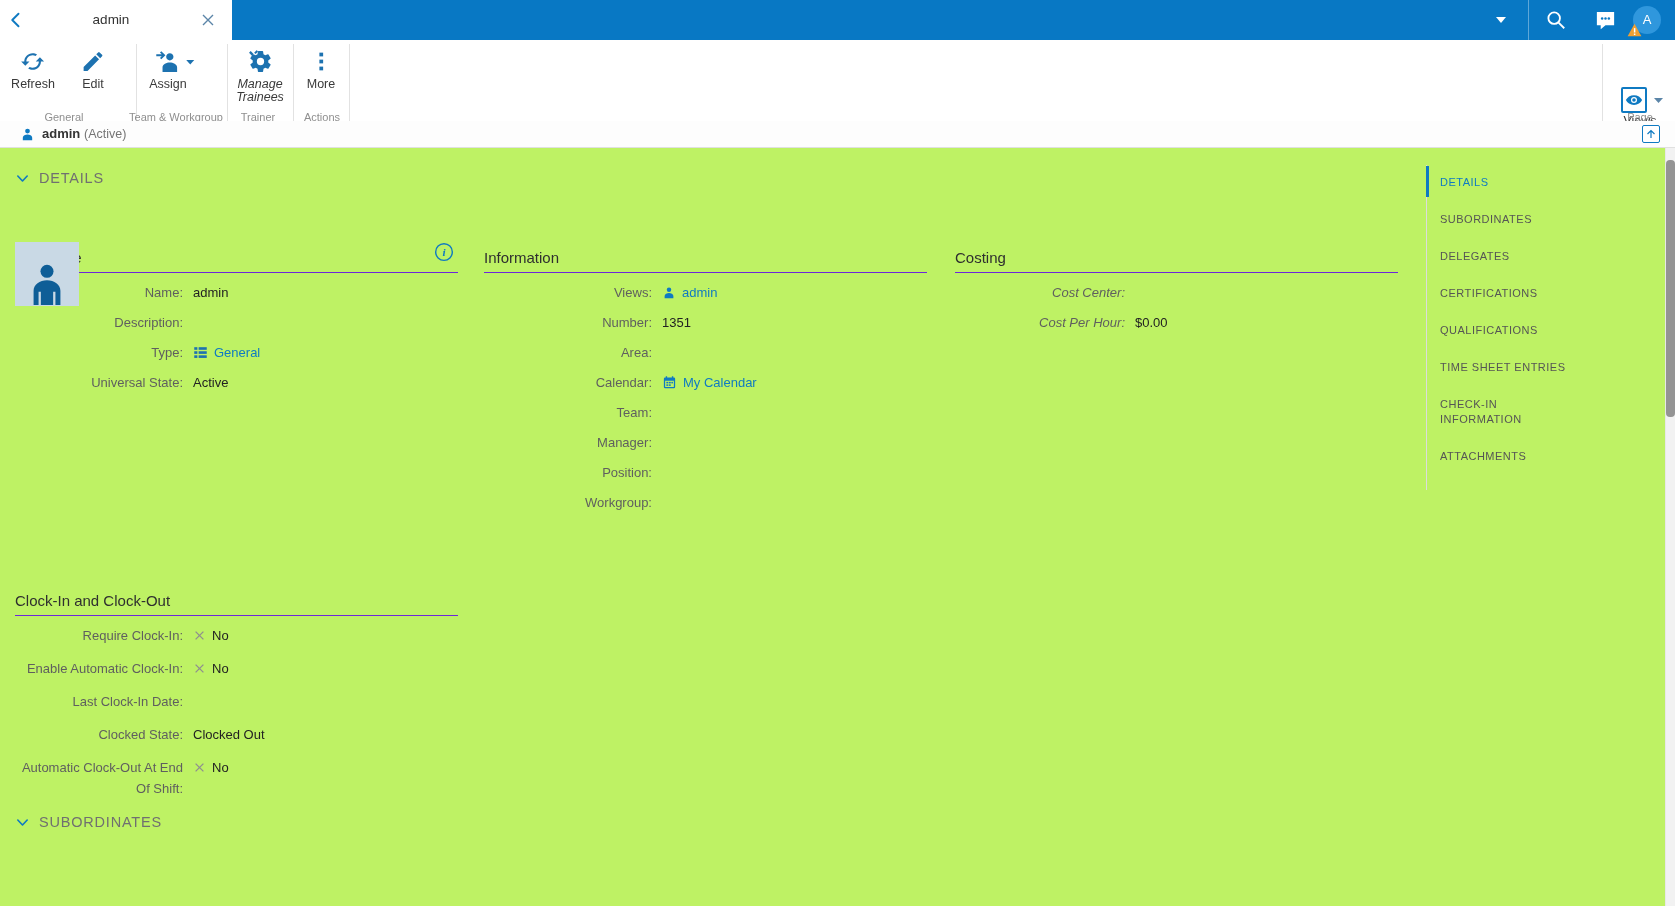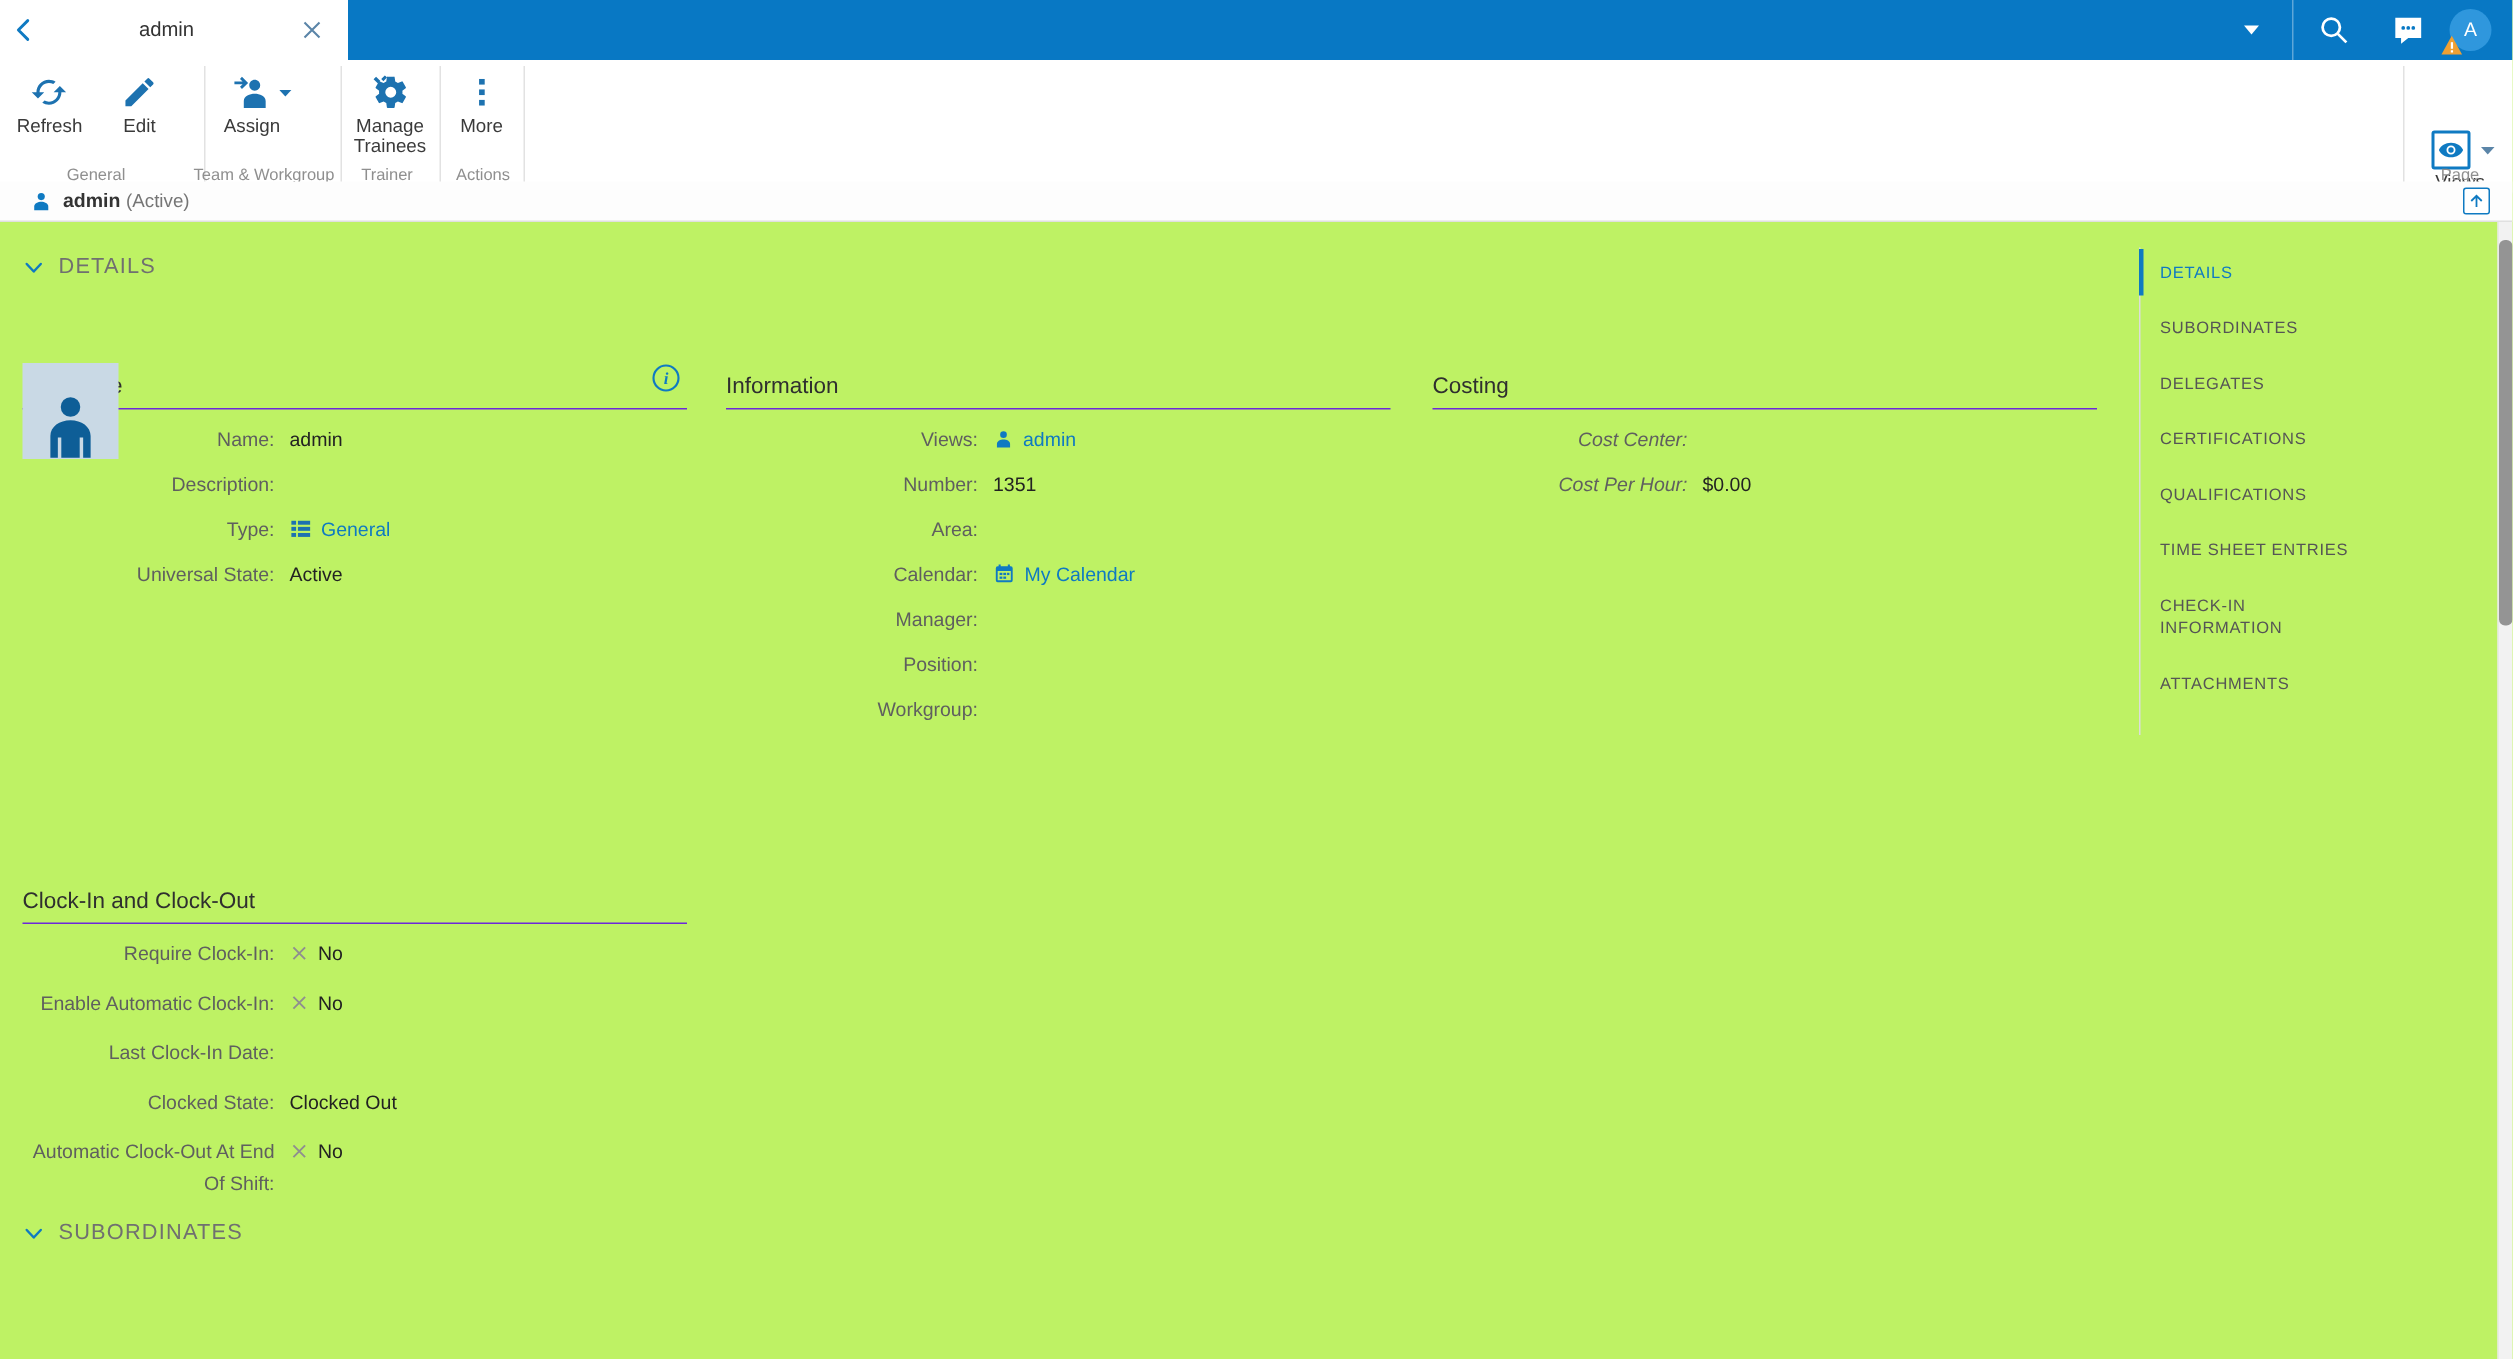--- a/index.html
+++ b/index.html
@@ -18,21 +18,21 @@
   .tb-chat { position:absolute; left:1594px; top:9px; width:23px; height:23px; }
   .tb-avatar { position:absolute; left:1633px; top:6px; width:28px; height:28px; border-radius:50%; background:#2f97dd; color:#fff; font-size:13px; text-align:center; line-height:28px; }
   .tb-warning { position:absolute; left:1627px; top:23px; width:15px; height:14px; }
 
   
   .ribbon { position:absolute; top:40px; left:0; right:0; height:89px; background:#fff; border-bottom:1px solid #d9d9d9; }
   .rdiv { position:absolute; top:4px; bottom:3px; width:1px; background:#e2e2e2; }
   .rbtn { position:absolute; top:9px; transform:translateX(-50%); display:flex; flex-direction:column; align-items:center; cursor:pointer; }
   .rbtn .ric { width:25px; height:25px; position:relative; }
   .rbtn .rlabel { margin-top:4px; font-size:12.5px; color:#3a3a3a; text-align:center; line-height:13px; }
-  .rbtn.narrow .rlabel { width:56px; }
+  .rbtn.narrow .rlabel { width:56px;font-style:italic; }
   .rgroup-label { position:absolute; bottom:5px; transform:translateX(-50%); font-size:11px; color:#8f8f8f; white-space:nowrap; }
   .assign-caret { position:absolute; right:-15px; top:9px; width:10px; height:8px; }
   
   .views-eye-box { position:absolute; left:1621px; top:47px; width:26px; height:26px; border:2px solid #0f7ac2; border-radius:2px; display:flex; align-items:center; justify-content:center; cursor:pointer; }
   .views-caret { position:absolute; left:1653px; top:56px; width:11px; height:9px; cursor:pointer; }
   .views-label { position:absolute; left:1605px; top:74px; width:70px; text-align:center; font-size:12.5px; color:#3a3a3a; }
 
   
   .breadcrumb { position:absolute; top:121px; left:0; right:0; height:27px; background:#fdfdfd; border-bottom:1px solid #e0e0e0; }
   .bc-person { position:absolute; left:20px; top:6px; width:15px; height:15px; }
@@ -288,20 +288,24 @@
             <rect x="7" y="11" width="3" height="2.4"></rect>
             <rect x="11" y="11" width="3" height="2.4"></rect>
             <rect x="15" y="11" width="2.5" height="2.4"></rect>
             <rect x="7" y="15" width="3" height="2.4"></rect>
             <rect x="11" y="15" width="3" height="2.4"></rect>
           </svg>
         <span class="link">My Calendar</span>
       </span>
     </div>
     <div class="frow">
+      <span class="flabel">Team:</span>
+      <span class="fvalue"></span>
+    </div>
+    <div class="frow">
       <span class="flabel">Manager:</span>
       <span class="fvalue"></span>
     </div>
     <div class="frow">
       <span class="flabel">Position:</span>
       <span class="fvalue"></span>
     </div>
     <div class="frow">
       <span class="flabel">Workgroup:</span>
       <span class="fvalue"></span>

